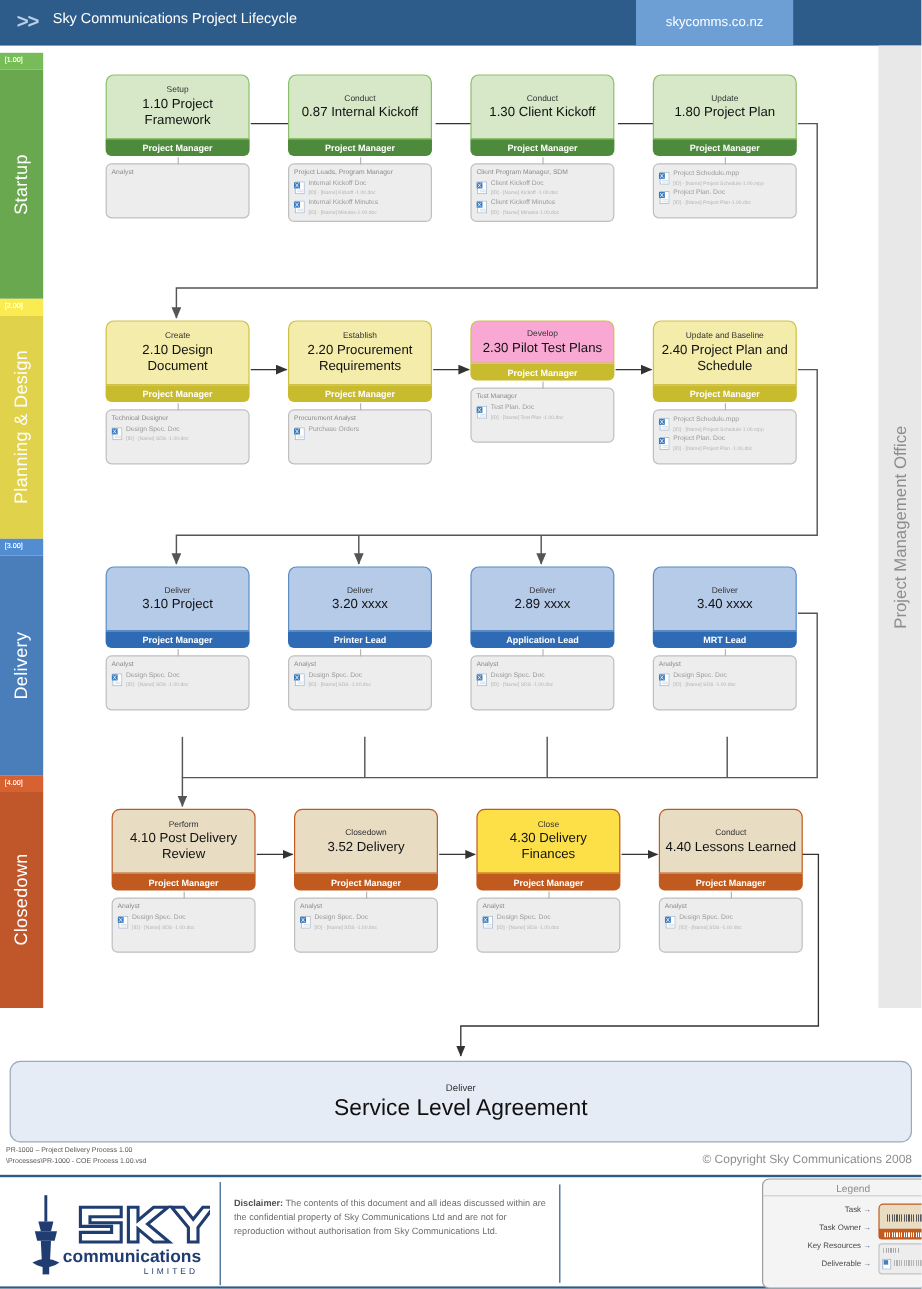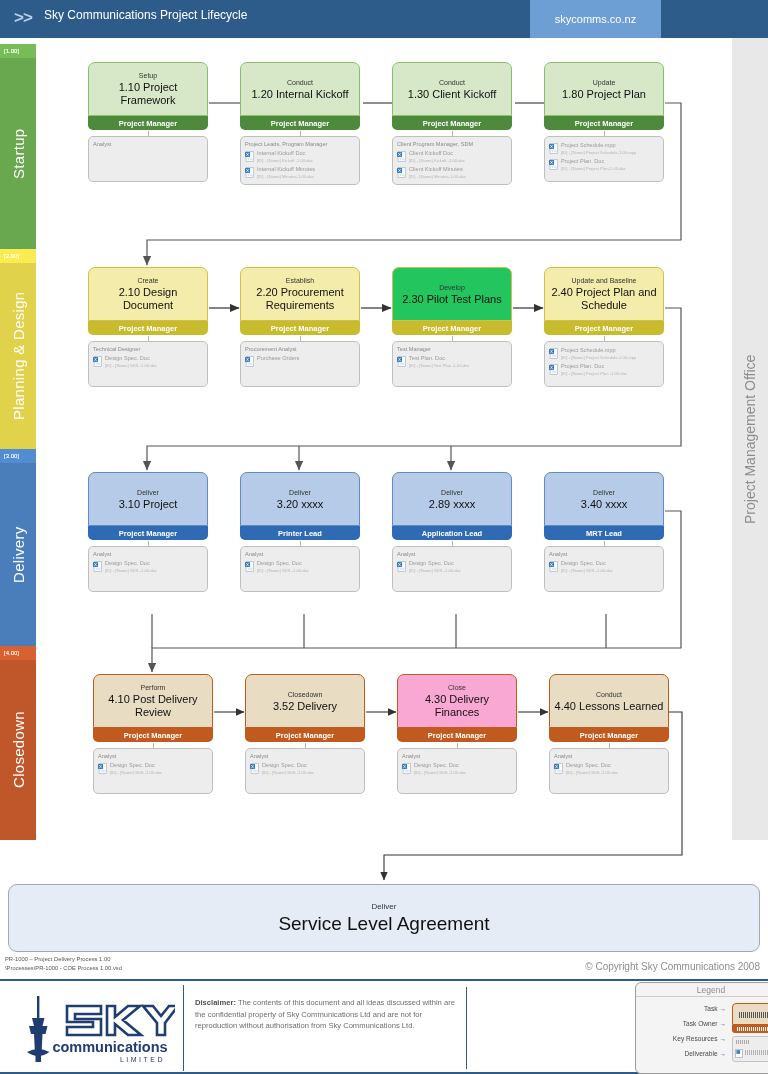--- a/index.html
+++ b/index.html
@@ -183,21 +183,21 @@
         <span>Project Manager</span>
       </div>
       <div class="task-res">
         <div class="stem"></div>
         <div class="res-roles">Analyst</div>
       </div>
     </div>
     <div class="task" style="left: 240px; top: 62px;">
       <div class="task-head" style="background:#d6e8c8;border-color:#8bbf6a;height:54px">
         <div class="task-verb">Conduct</div>
-        <div class="task-name">1.20 Internal Kickoff</div>
+        <div class="task-name">0.87 Internal Kickoff</div>
       </div>
       <div class="task-owner" style="background:#4e8a3c">
         <span>Project Manager</span>
       </div>
       <div class="task-res">
         <div class="stem"></div>
         <div class="res-roles">Project Leads, Program Manager</div>
         <div class="doc">
           <svg class="doc-ico" viewBox="0 0 10 12">
             <rect x="1.2" y="0.5" width="8.3" height="11" fill="#fff" stroke="#9bb3cc" stroke-width="0.7"></rect>
@@ -350,21 +350,21 @@
             <line x1="3.2" y1="9.6" x2="8.6" y2="9.6" stroke="#c3cfdb" stroke-width="0.6"></line>
           </svg>
           <span class="doc-txt">
             <span class="doc-name">Purchase Orders</span>
             <span class="doc-file"></span>
           </span>
         </div>
       </div>
     </div>
     <div class="task" style="left: 392px; top: 267px;">
-      <div class="task-head" style="background:#22c55e;border-color:#cfc04a;height:54px">
+      <div class="task-head" style="background:#f9a8d4;border-color:#cfc04a;height:36px">
         <div class="task-verb">Develop</div>
         <div class="task-name">2.30 Pilot Test Plans</div>
       </div>
       <div class="task-owner" style="background:#c9bb2e">
         <span>Project Manager</span>
       </div>
       <div class="task-res">
         <div class="stem"></div>
         <div class="res-roles">Test Manager</div>
         <div class="doc">
@@ -571,21 +571,21 @@
             <line x1="3.2" y1="9.6" x2="8.6" y2="9.6" stroke="#c3cfdb" stroke-width="0.6"></line>
           </svg>
           <span class="doc-txt">
             <span class="doc-name">Design Spec. Doc</span>
             <span class="doc-file">[ID] - [Name] SDS -1.00.doc</span>
           </span>
         </div>
       </div>
     </div>
     <div class="task" style="left: 397px; top: 674px;">
-      <div class="task-head" style="background:#f9a8d4;border-color:#c05a1e;height:54px">
+      <div class="task-head" style="background:#fde047;border-color:#c05a1e;height:54px">
         <div class="task-verb">Close</div>
         <div class="task-name">4.30 Delivery Finances</div>
       </div>
       <div class="task-owner" style="background:#c05a1e">
         <span>Project Manager</span>
       </div>
       <div class="task-res">
         <div class="stem"></div>
         <div class="res-roles">Analyst</div>
         <div class="doc">

